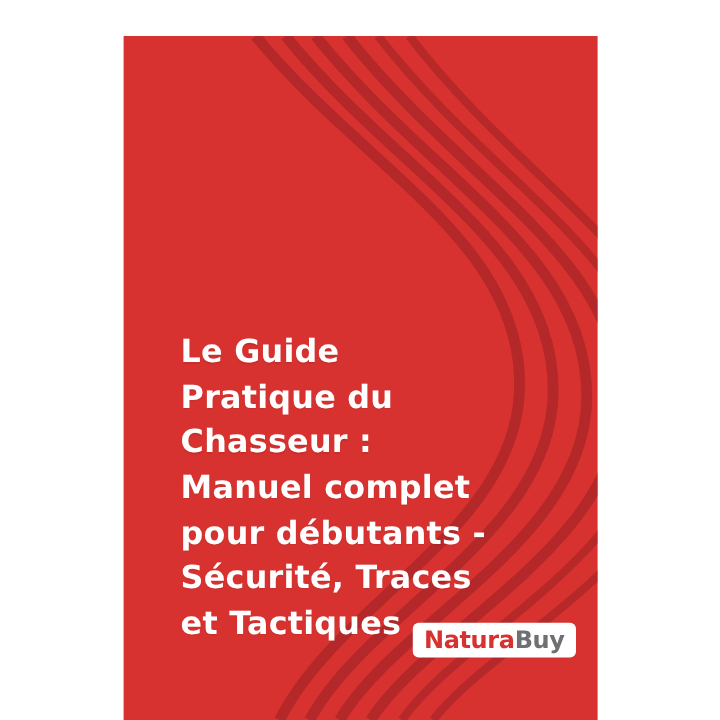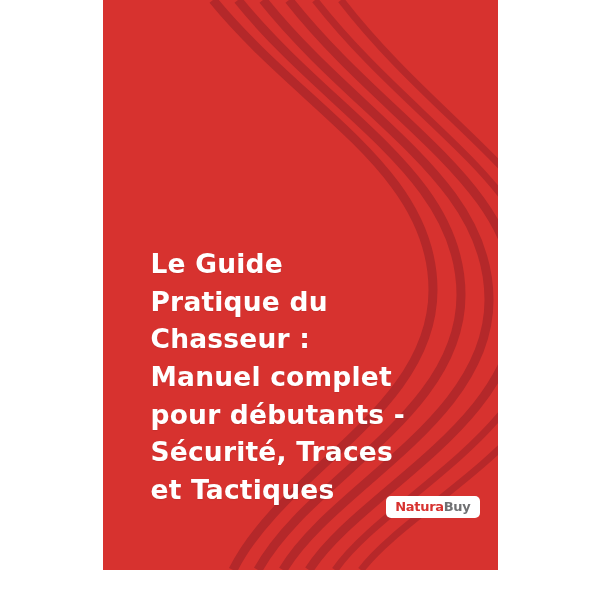--- a/index.html
+++ b/index.html
@@ -12,21 +12,21 @@
     background: #ffffff;
     font-family: "DejaVu Sans", sans-serif;
     overflow: hidden;
   }
   .stage {
     position: relative;
     width: 600px;
     height: 600px;
     background: #ffffff;
     display: flex;
-    align-items: flex-start;
+    align-items: flex-end;
     justify-content: center;
   }
   .book-cover {
     position: relative;
     width: 395px;
     height: 570px;
     background: #d7322f;
     overflow: hidden;
     box-sizing: border-box;
   }
@@ -58,21 +58,21 @@
     background: #ffffff;
     border-radius: 5px;
     padding: 4px 9px 5px 9px;
     display: flex;
     align-items: center;
     justify-content: center;
   }
   .logo-text {
     font-family: "DejaVu Sans", sans-serif;
     font-weight: bold;
-    font-size: 13px;
+    font-size: 20px;
     letter-spacing: -0.3px;
     color: #d7322f;
     line-height: 1;
   }
   .logo-text .accent {
     color: #6f7072;
   }
 </style>
 </head>
 <body>

